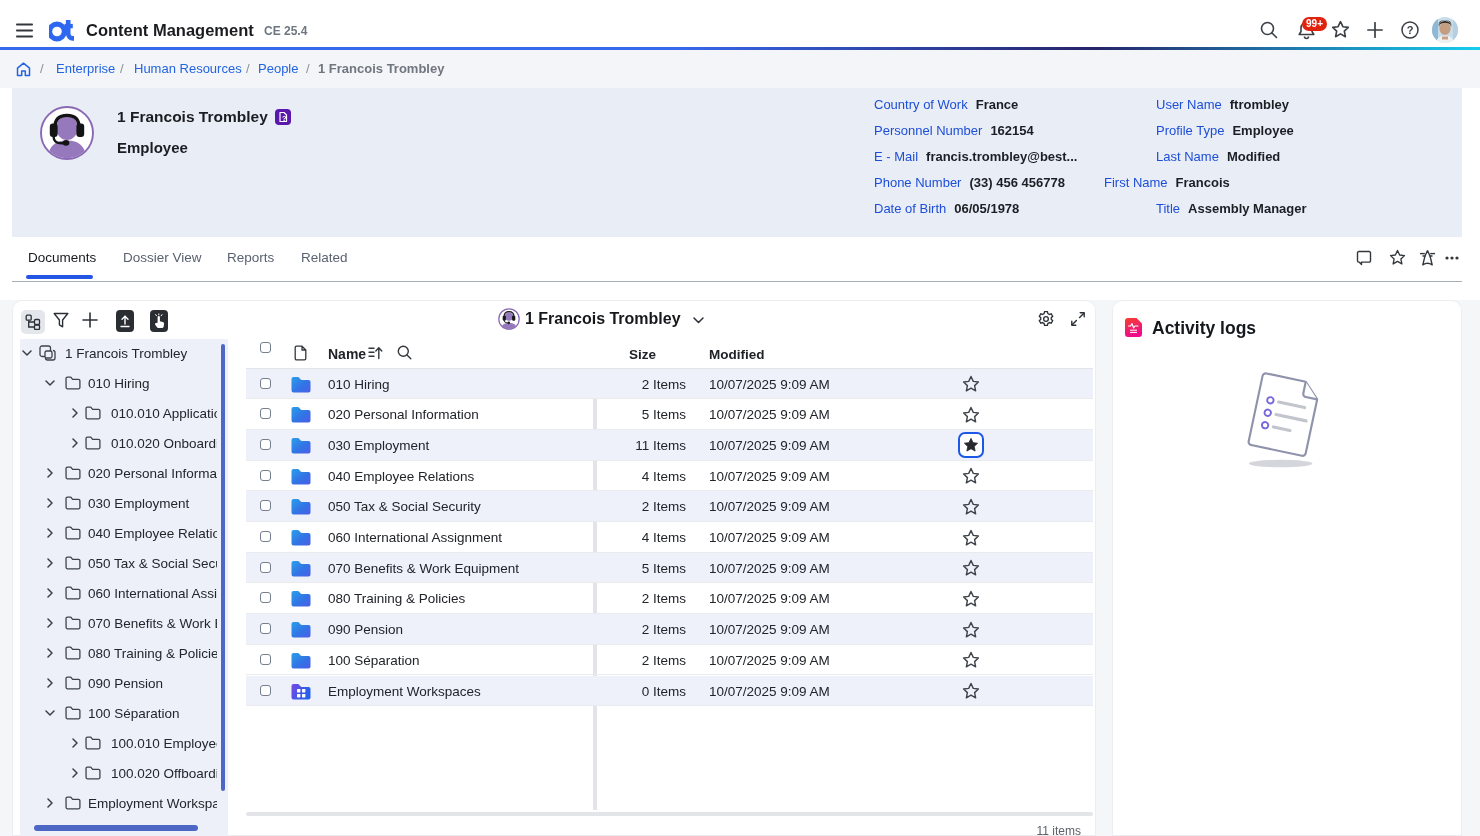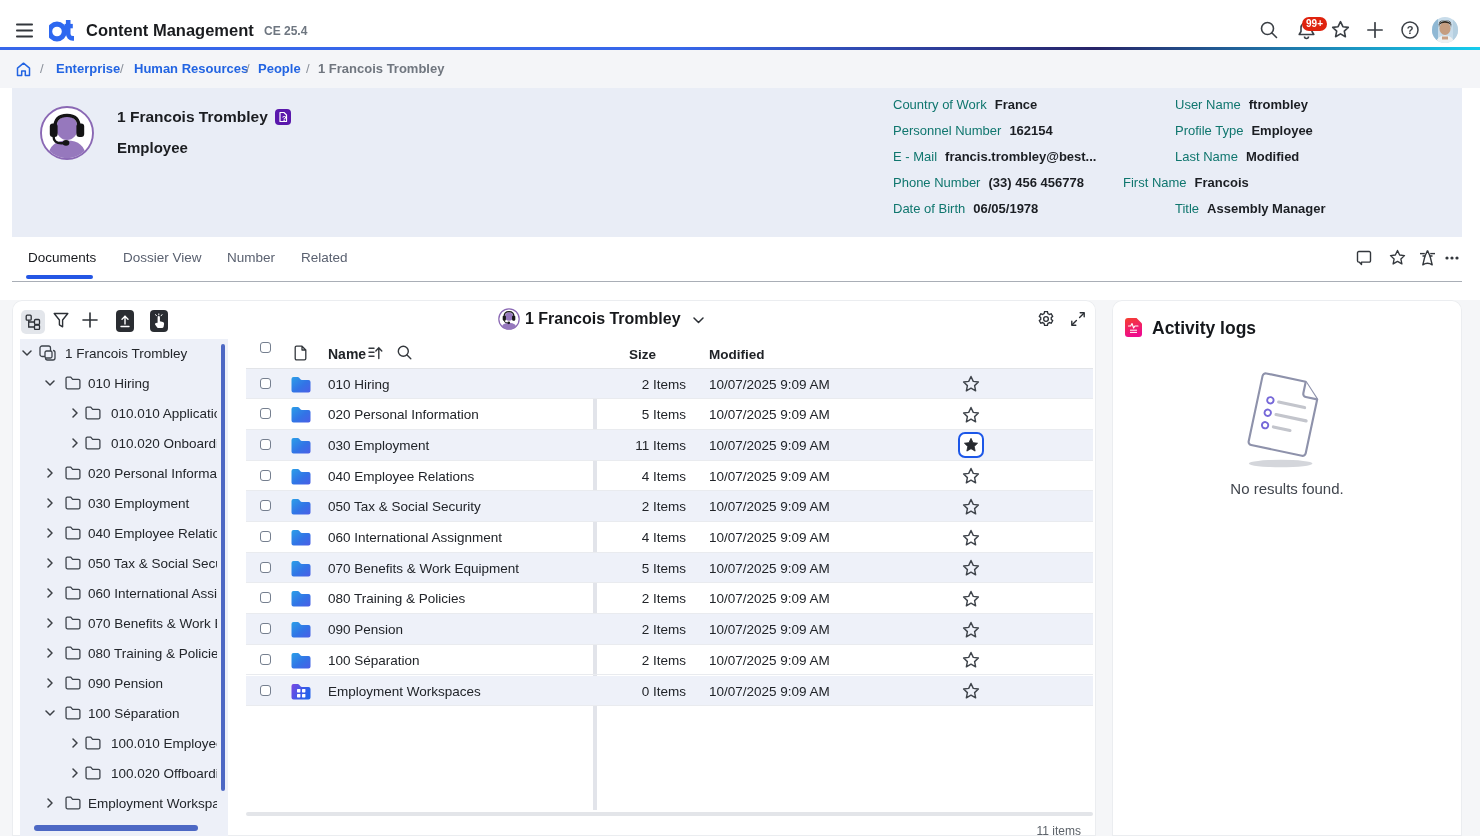--- a/index.html
+++ b/index.html
@@ -7,29 +7,29 @@
 .abs { position:absolute; }
 
 #hdr { position:absolute; left:0; top:0; width:1352px; height:47px; background:#fff;margin-top:8px; }
 #gbar { position:absolute; left:0; top:47px; width:1480px; height:3px;
   background:linear-gradient(90deg,#3767ea 0%,#3767ea 46%,#272468 74%,#16cdee 100%); }
 #hdr .title { position:absolute; left:86px; top:13px; font-size:16.5px; font-weight:700; color:#1a1c1f; }
 #hdr .ver { position:absolute; left:264px; top:16px; font-size:12px; color:#6e7680; font-weight:700;}
 
 #crumb { position:absolute; left:0; top:50px; width:1480px; height:38px; background:#f4f5f8; }
 #crumb .bc { position:absolute; top:0; height:38px; line-height:38px; font-size:13px; }
-#crumb .lnk { color:#2264e2; font-weight:700;}
+#crumb .lnk { color:#2264e2; font-weight:400;}
 #crumb .sep { color:#8a909a; }
 #crumb .cur { color:#70767f; font-weight:700; }
 
 #prof { position:absolute; left:12px; top:88px; width:1450px; height:149px; background:#e9edf6; }
 #prof .pname { position:absolute; left:105px; top:20px; font-size:15.5px; font-weight:700; color:#1b1d21; }
 #prof .ptype { position:absolute; left:105px; top:51px; font-size:15px; font-weight:700; color:#1b1d21; }
 .kv { position:absolute; font-size:13px; white-space:nowrap; }
-.kv .l { color:#0f766e;margin-left:19px; }
+.kv .l { color:#1d4ed8; }
 .kv .v { color:#1b1e23; font-weight:700; margin-left:8px;margin-top:15px; }
 
 #tabs { position:absolute; left:12px; top:237px; width:1450px; height:63px; background:#fff; }
 #tabs .bline { position:absolute; left:0; top:44px; width:1450px; height:1px; background:#a9aeb6; }
 #tabs .tab { position:absolute; top:13px; font-size:13.5px; color:#5a6170; }
 #tabs .tab.act { color:#17191d; font-weight:500;}
 #tabs .ul { position:absolute; left:14px; top:38px; width:67px; height:4px; background:#2456e4; border-radius:3px; }
 
 #mainbg { position:absolute; left:0; top:300px; width:1480px; height:536px; background:#f5f6f8; }
 #card1 { position:absolute; left:12px; top:300px; width:1084px; height:536px; background:#fff; border-radius:10px 10px 0 0; box-shadow:0 0 0 1px #ebedf0 inset; }
@@ -153,21 +153,21 @@
   <div class="kv" style="left:862px;top:113px"><span class="l">Date of Birth</span><span class="v">06/05/1978</span></div>
   <div class="kv" style="left:1144px;top:9px"><span class="l">User Name</span><span class="v">ftrombley</span></div>
   <div class="kv" style="left:1144px;top:35px"><span class="l">Profile Type</span><span class="v">Employee</span></div>
   <div class="kv" style="left:1144px;top:61px"><span class="l">Last Name</span><span class="v">Modified</span></div>
   <div class="kv" style="left:1092px;top:87px"><span class="l">First Name</span><span class="v">Francois</span></div>
   <div class="kv" style="left:1144px;top:113px"><span class="l">Title</span><span class="v">Assembly Manager</span></div>
 </div>
 <div id="tabs">
   <span class="tab act" style="left:16px">Documents</span>
   <span class="tab" style="left:111px">Dossier View</span>
-  <span class="tab" style="left:215px">Number</span>
+  <span class="tab" style="left:215px">Reports</span>
   <span class="tab" style="left:289px">Related</span>
   <svg class="abs" style="left:1344px;top:13px" width="16" height="16" viewBox="0 0 16 16">
       <path d="M1.5 2.8 a1.3 1.3 0 0 1 1.3-1.3 h10.4 a1.3 1.3 0 0 1 1.3 1.3 v8 a1.3 1.3 0 0 1-1.3 1.3 h-7.7 l0 2.4 -2.4-2.4 h-0.3 a1.3 1.3 0 0 1-1.3-1.3 z" fill="none" stroke="#33373c" stroke-width="1.4" stroke-linejoin="round"></path>
     </svg>
   <svg class="abs" style="left:1377px;top:12px" width="17" height="17" viewBox="0 0 19 19">
       <path d="M9.5 1.6 L11.9 6.7 17.3 7.4 13.3 11.2 14.4 16.7 9.5 13.9 4.6 16.7 5.7 11.2 1.7 7.4 7.1 6.7 Z" fill="none" stroke="#33373c" stroke-width="1.5" stroke-linejoin="round"></path>
     </svg>
   <svg class="abs" style="left:1407px;top:12px" width="17" height="17" viewBox="0 0 17 17">
       <g stroke="#33373c" stroke-width="1.4" fill="none">
         <path d="M8.5 1.2 L10.8 6.4 16 6.4 M8.5 1.2 L6.2 6.4 1 6.4" stroke-width="0"></path>
@@ -668,14 +668,13 @@
       <circle cx="31" cy="36" r="3" fill="none" stroke="#7668d8" stroke-width="1.8"></circle>
       <line x1="39" y1="36" x2="64" y2="36" stroke="#c3c5cc" stroke-width="3"></line>
       <circle cx="31" cy="48" r="3" fill="none" stroke="#7668d8" stroke-width="1.8"></circle>
       <line x1="39" y1="48" x2="68" y2="48" stroke="#c3c5cc" stroke-width="3"></line>
       <circle cx="31" cy="60" r="3" fill="none" stroke="#7668d8" stroke-width="1.8"></circle>
       <line x1="39" y1="60" x2="55" y2="60" stroke="#c3c5cc" stroke-width="3"></line>
     </g>
   </g>
 </svg>
   <div class="alt">Activity logs</div>
-  <div class="nores">No results found.</div>
 </div>
 
 </body></html>

